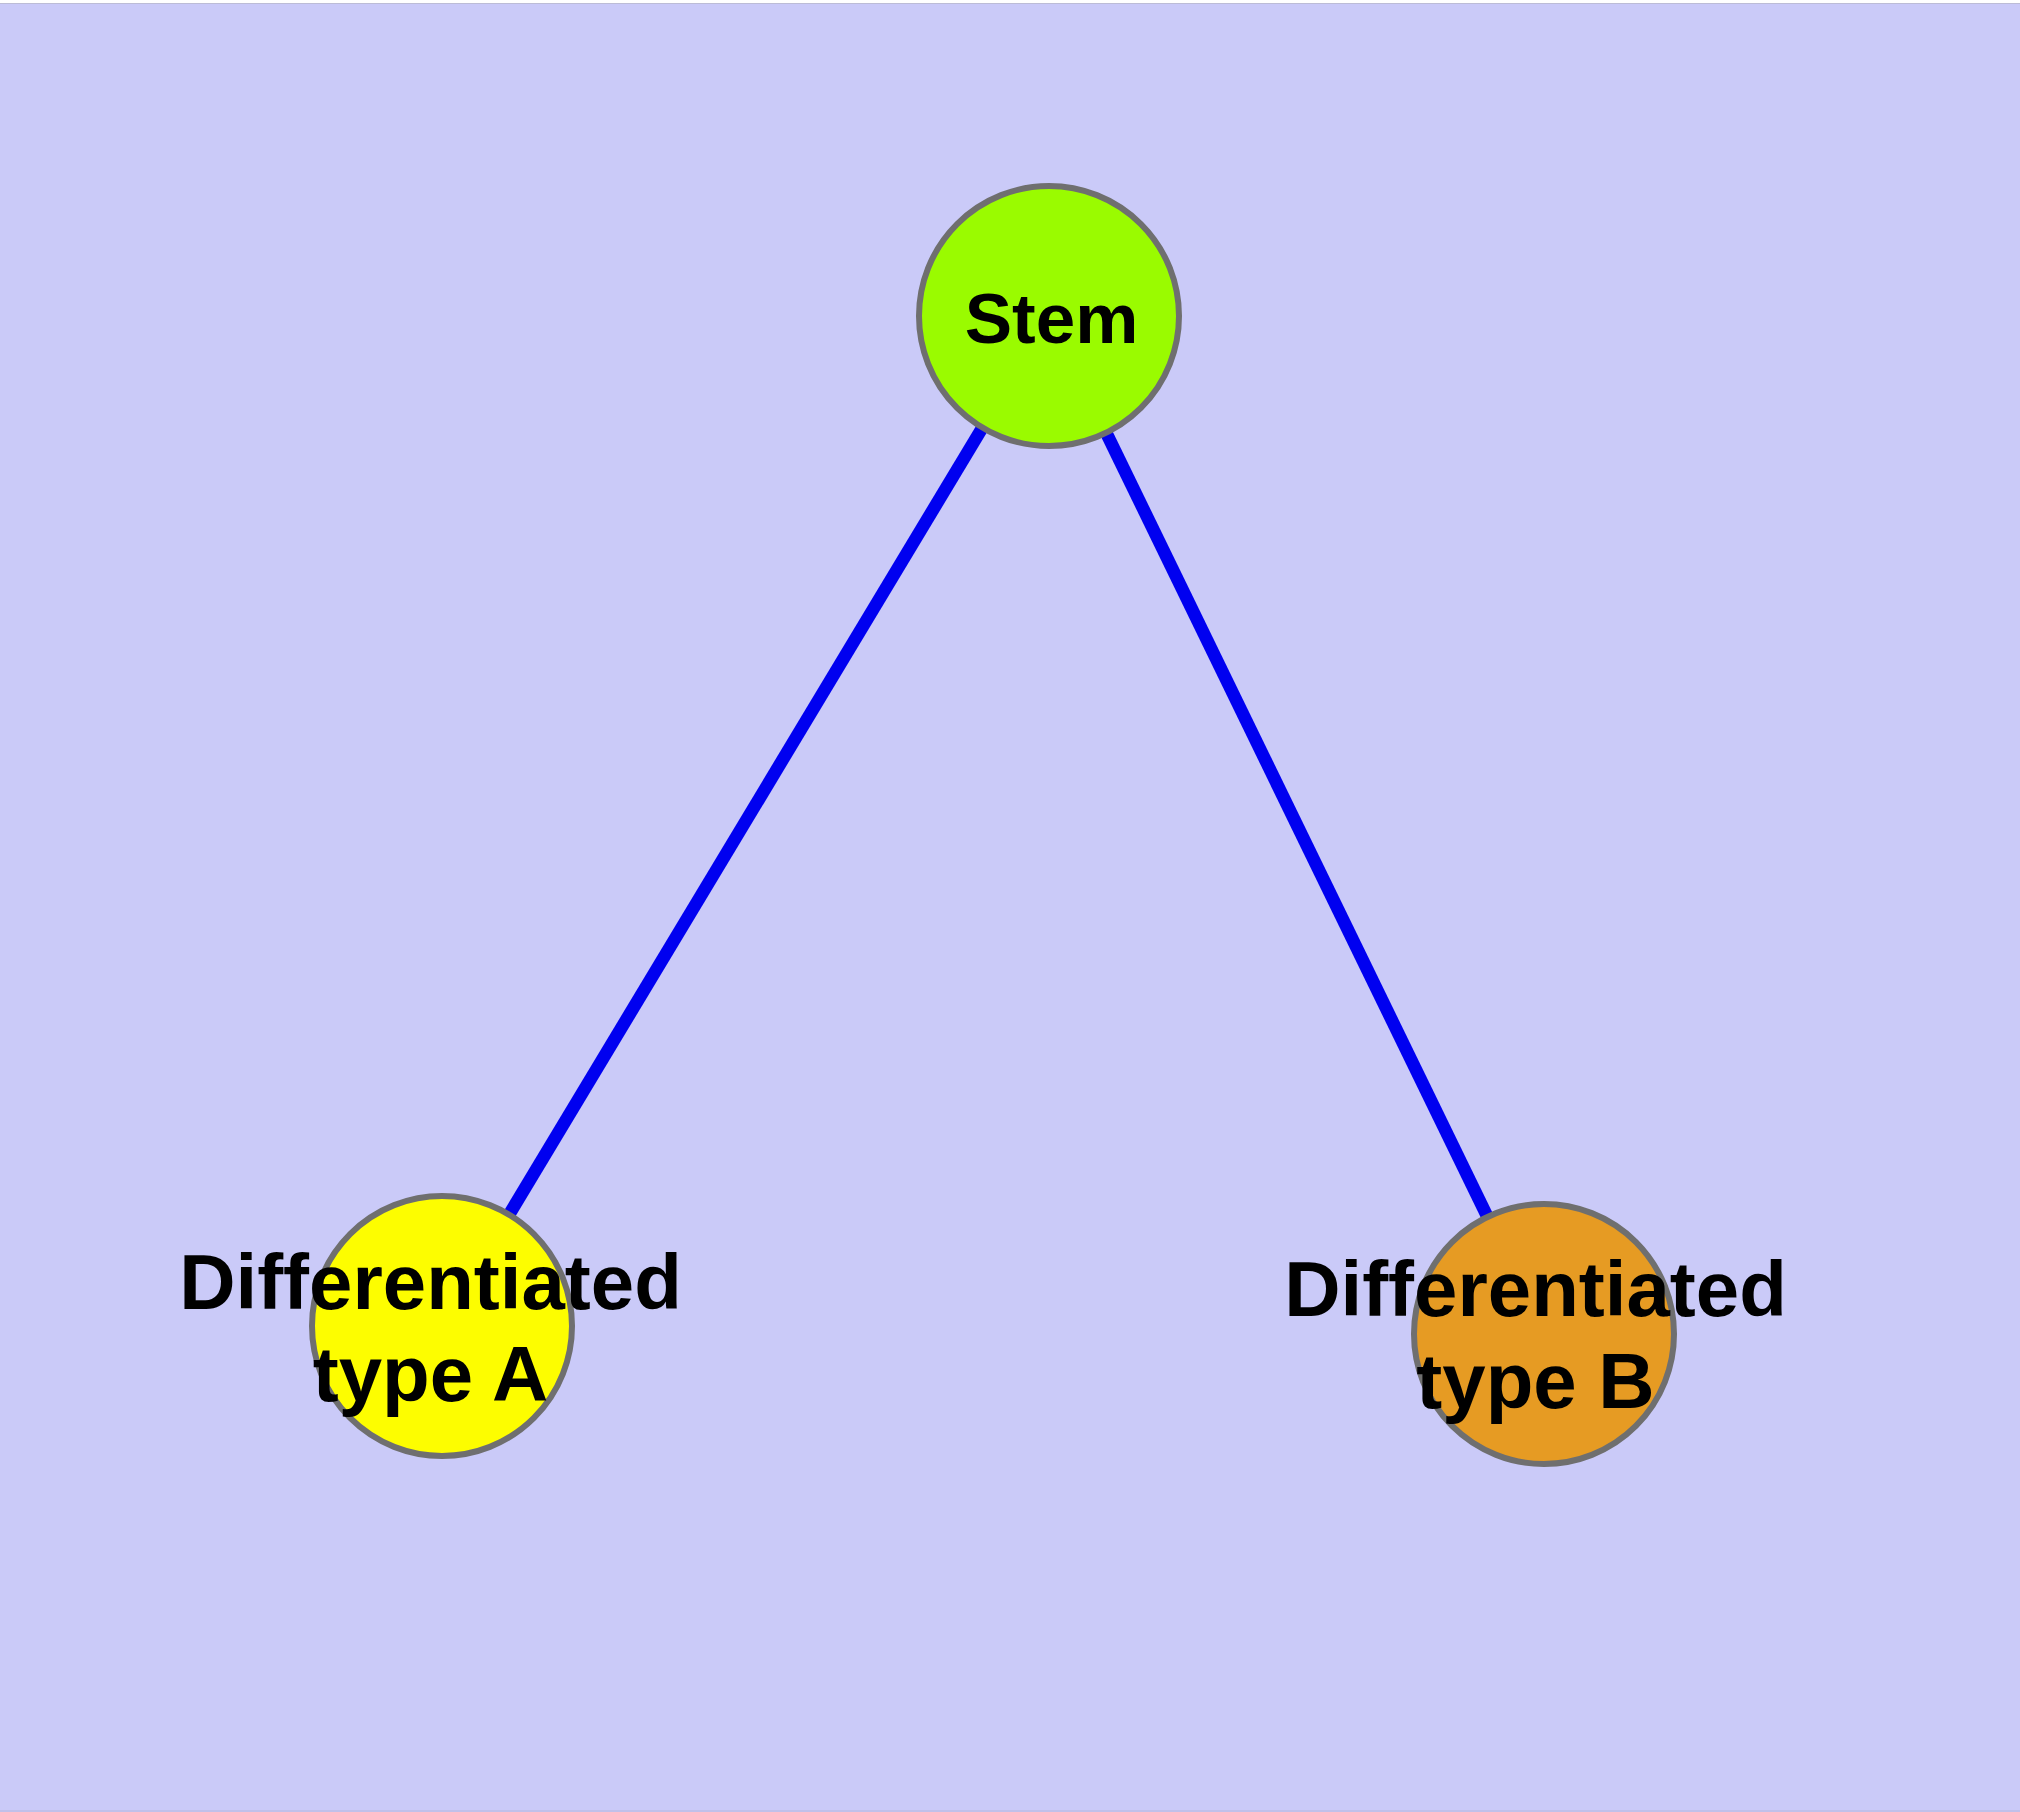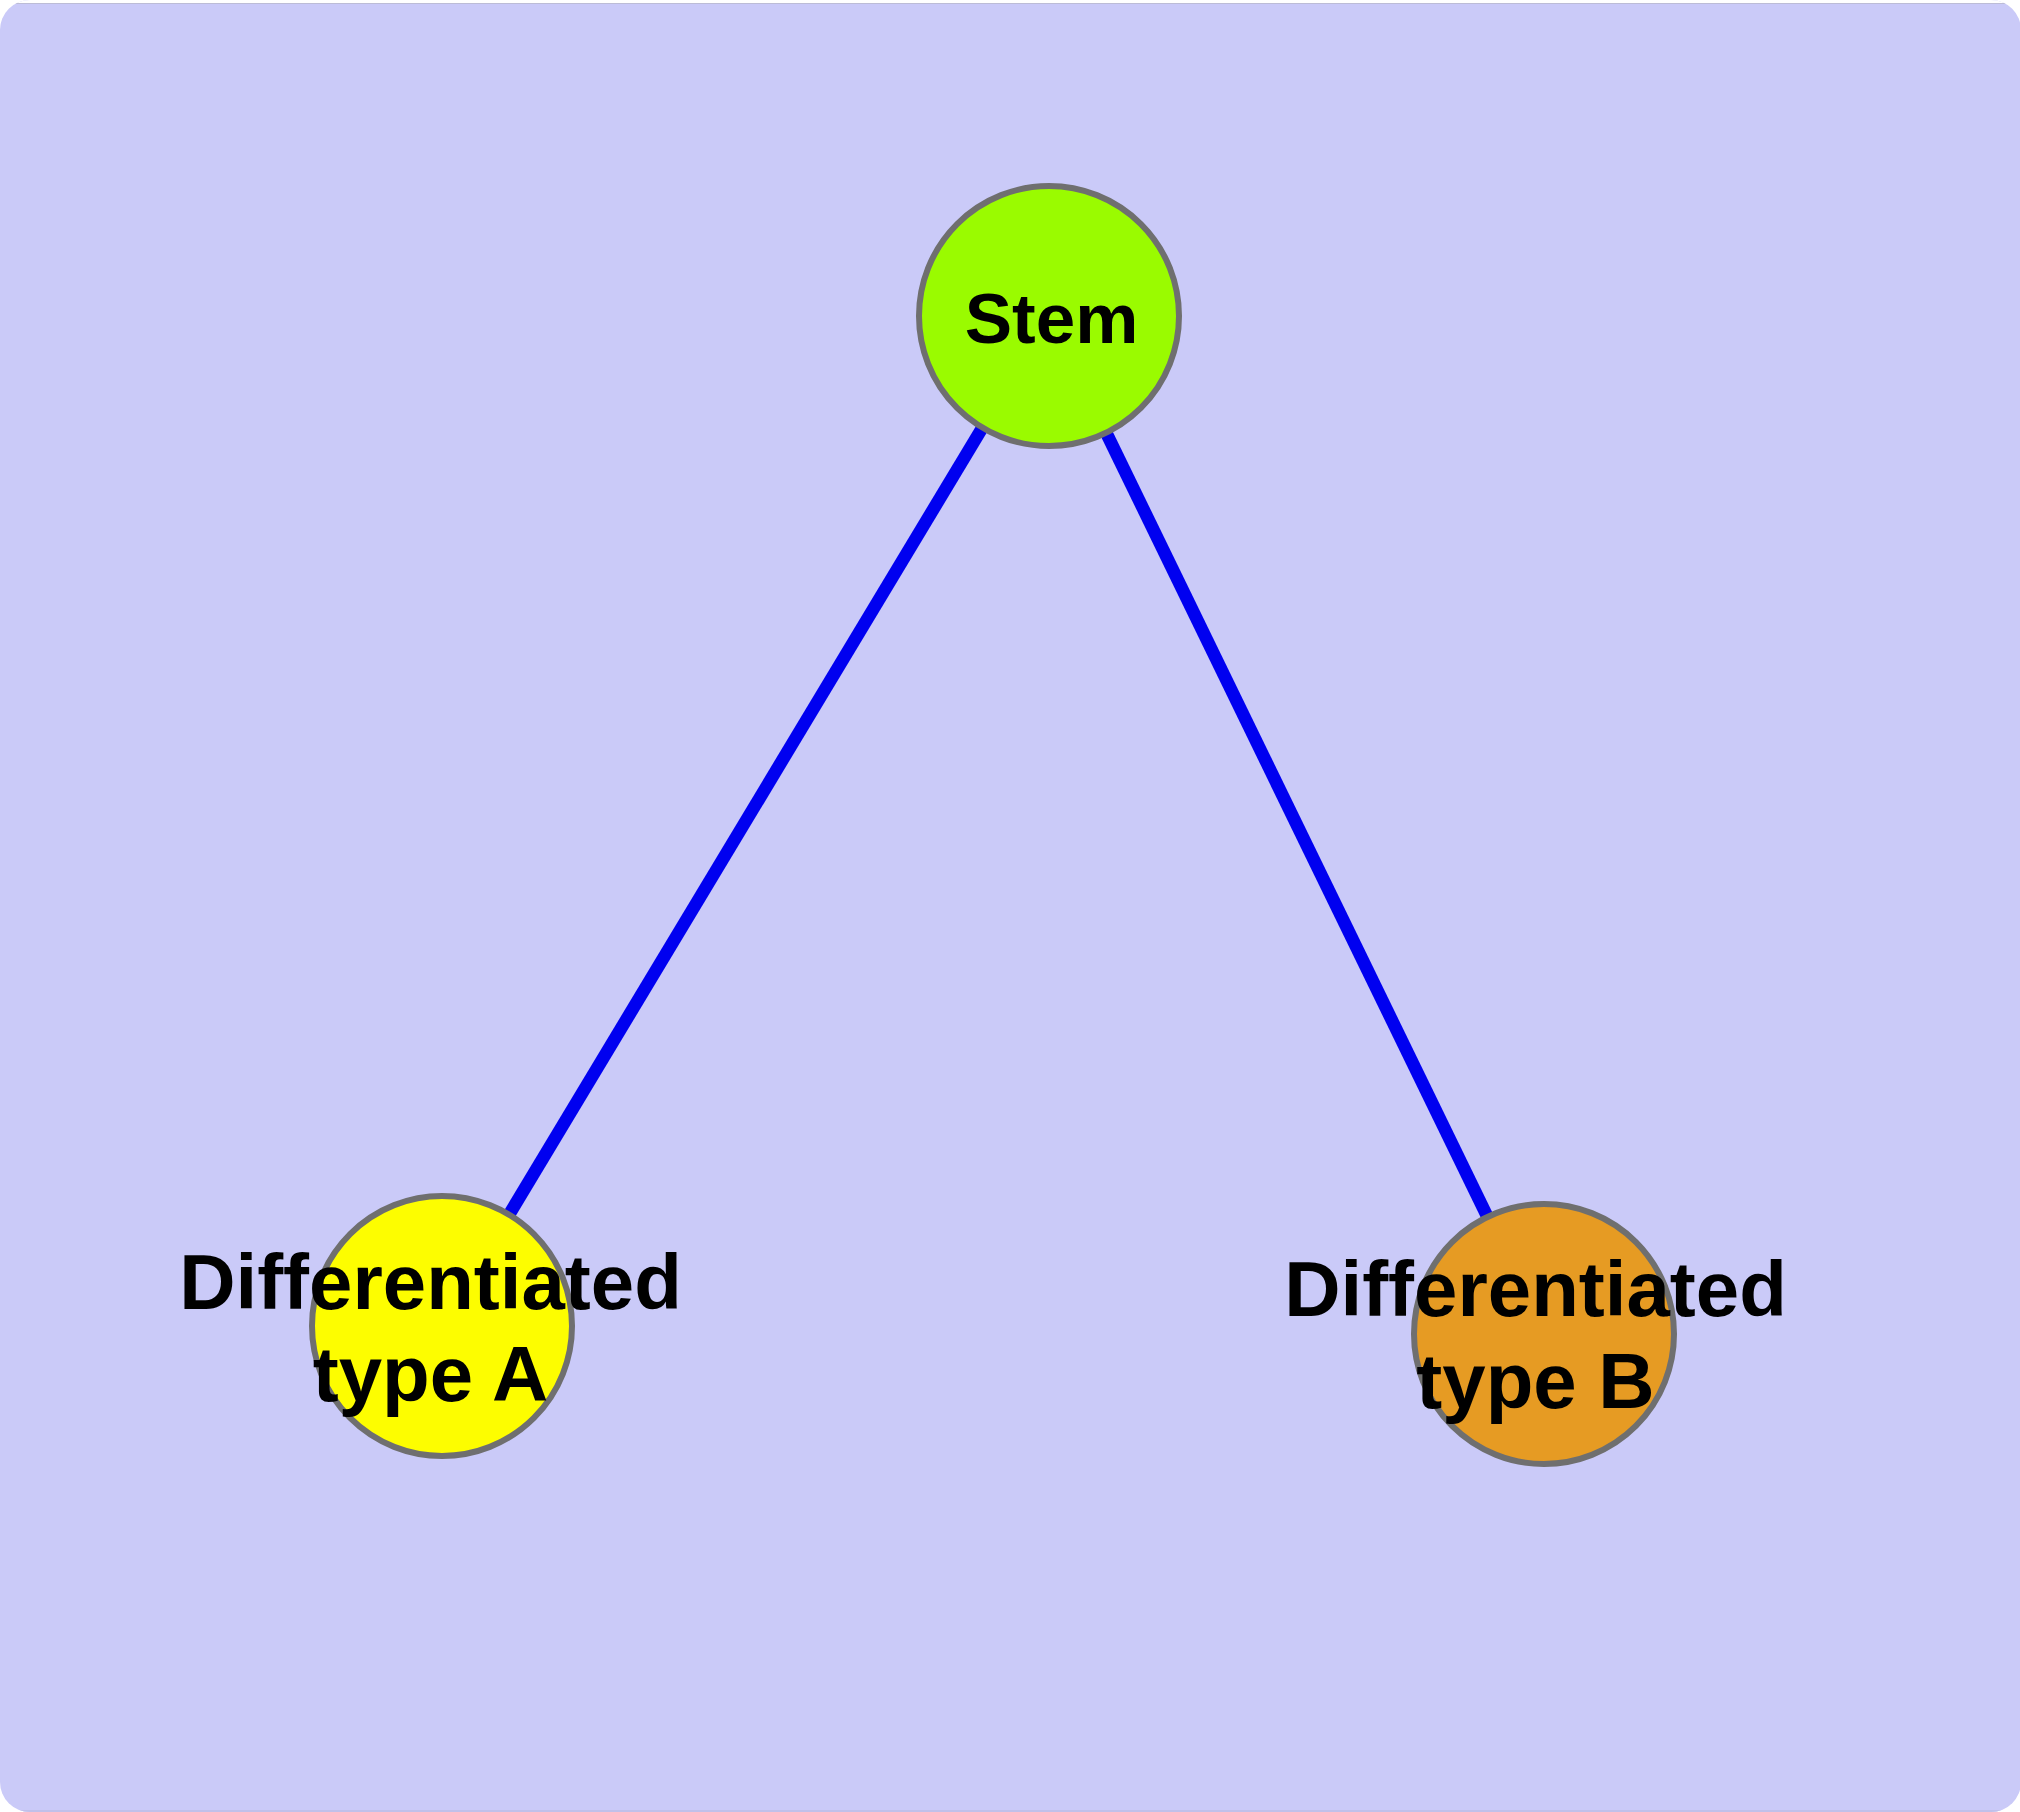--- a/index.html
+++ b/index.html
@@ -4,21 +4,20 @@
 <style>
   html, body { margin: 0; padding: 0; }
   body { font-family: "Liberation Sans", "DejaVu Sans", sans-serif; }
 
   .canvas {
     position: relative;
     width: 2021px;
     height: 1812px;
     overflow: hidden;
     background: #cacaf8;
-    border-radius: 30px;
   }
 
   .edge-layer {
     position: absolute;
     left: 0; top: 0;
     width: 2021px; height: 1812px;
   }
 
   .node-circle {
     position: absolute;

